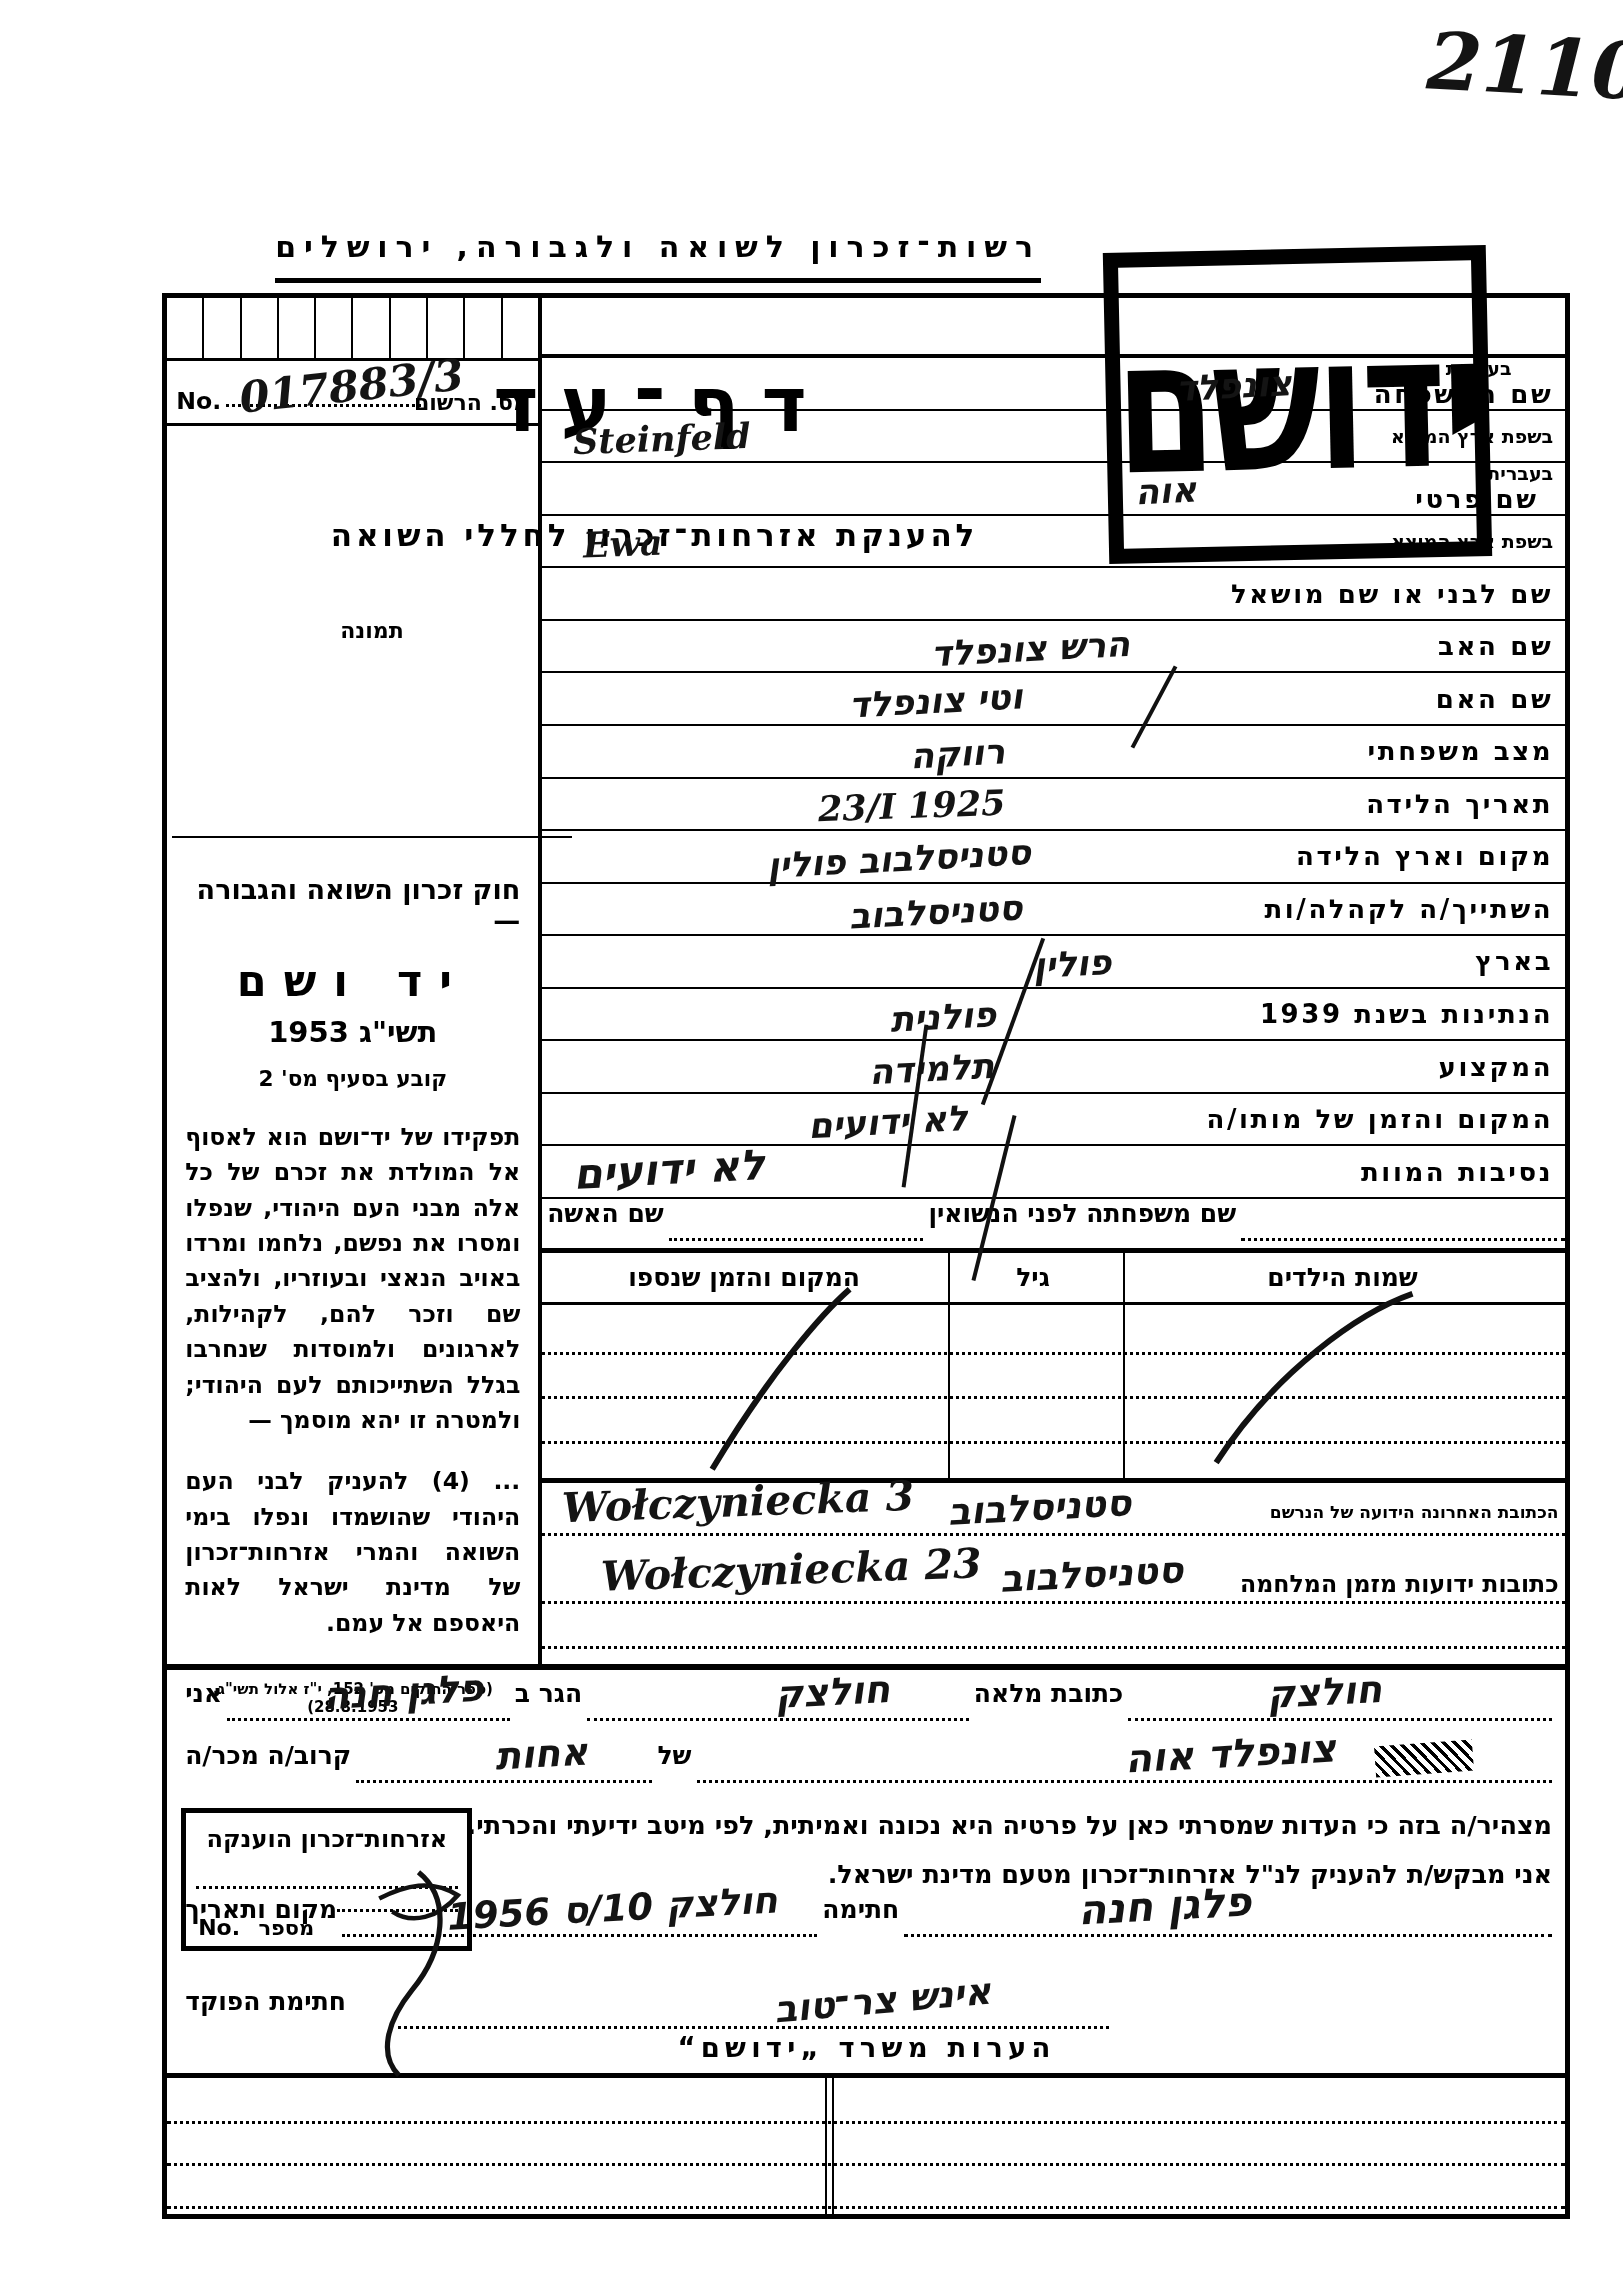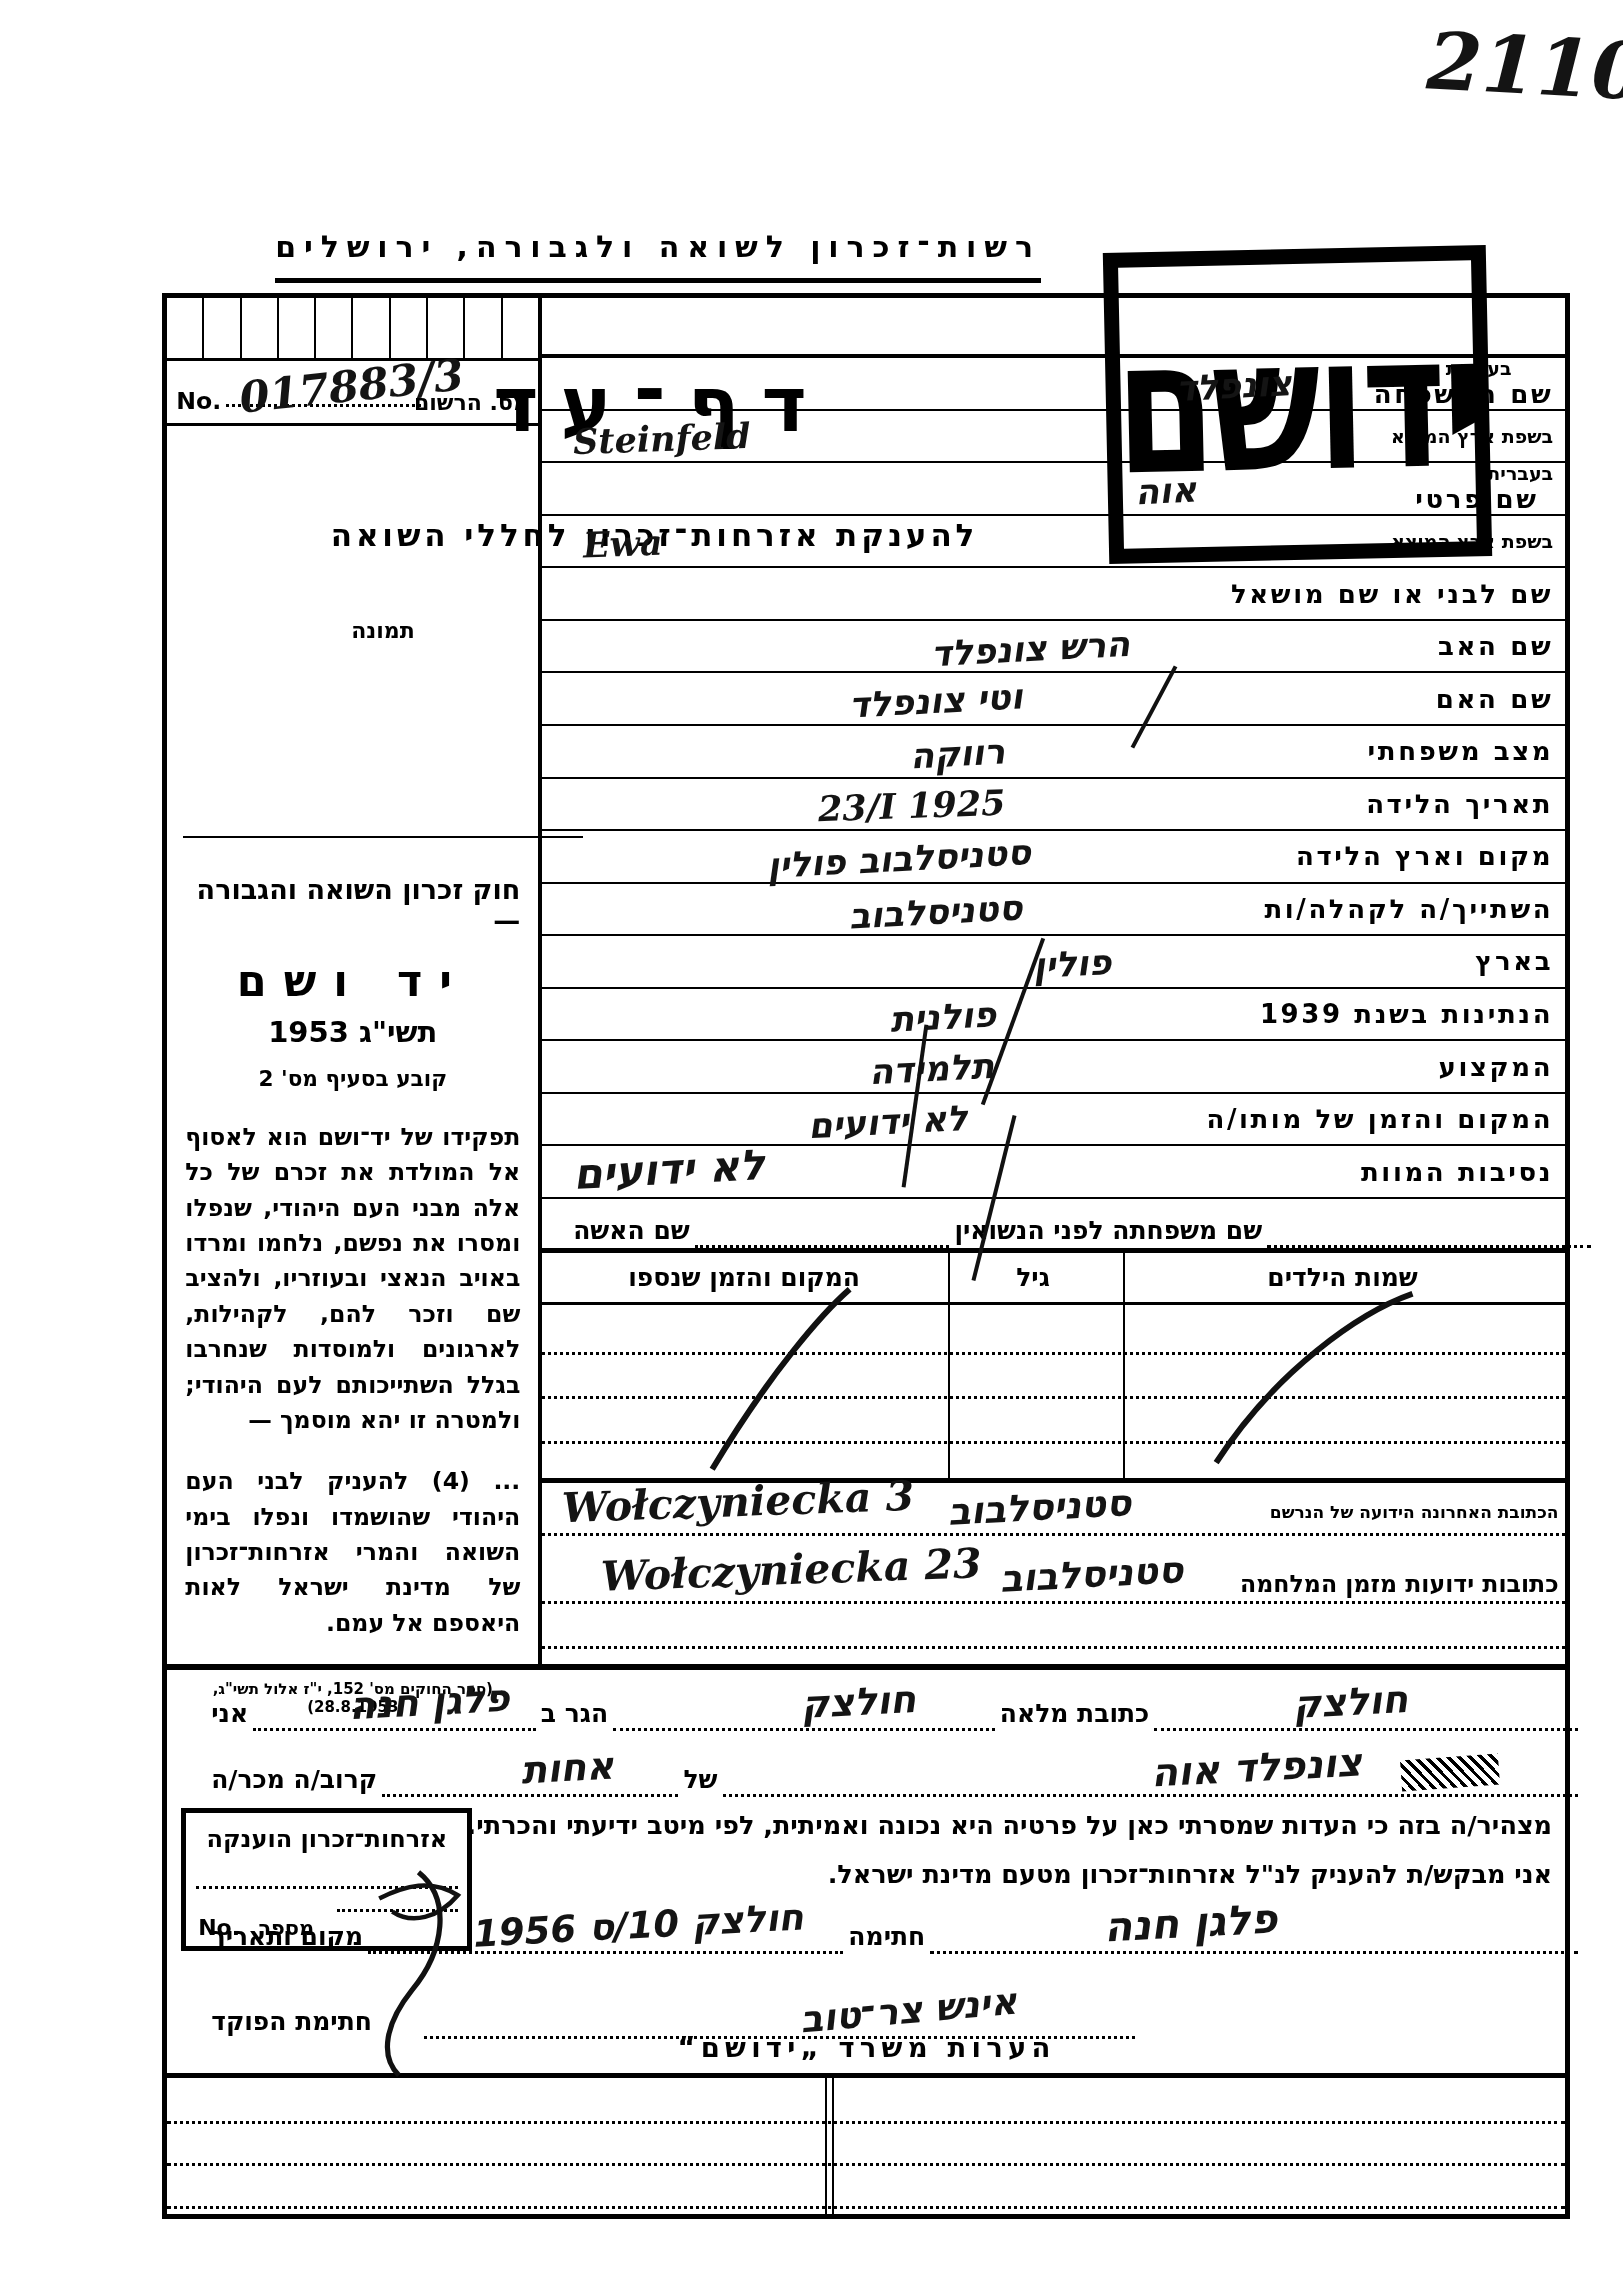--- a/index.html
+++ b/index.html
@@ -33,21 +33,21 @@
                    flex-direction:column;justify-content:center;align-items:flex-end;
                    text-align:right;direction:rtl;}
   .frow .lab-main{font-size:26px;font-weight:bold;letter-spacing:2.6px;}
   .frow .lab-small{font-size:19px;font-weight:bold;margin-left:72px;}
   .frow .val{position:absolute;bottom:2.6px;font-size:35px;}
   
   .thead{display:flex;flex-direction:row-reverse;border-bottom:3.9px solid #000;}
   .thead div{font-size:25px;font-weight:bold;text-align:center;display:flex;
              align-items:center;justify-content:center;}
   
-  .decl-line{display:flex;flex-direction:row-reverse;align-items:flex-end;direction:rtl;padding-left:26px;}
+  .decl-line{display:flex;flex-direction:row-reverse;align-items:flex-start;direction:rtl;}
   .decl-line .t{font-size:25px;font-weight:bold;white-space:nowrap;padding:0 5.2px 2.6px 5.2px;}
   .decl-line .seg{position:relative;border-bottom:3.3px dotted #000;height:39px;}
   .decl-line .seg .hw-he,.decl-line .seg .hw-la{position:absolute;bottom:3.9px;}
   .statement{font-size:25.5px;font-weight:bold;text-align:right;direction:rtl;}
   .scan-num{font-family:"DejaVu Serif",serif;font-style:italic;}
   .pen{position:absolute;background:#111;}
 </style>
 </head>
 <body>
 
@@ -81,21 +81,21 @@
 
     <div class="abs vline" style="left:371px;top:0;width:3.9px;height:1366px;"></div>
 
     <div class="abs" style="left:0;top:60px;width:371px;height:65px;border-bottom:3.3px solid #000;">
       <span class="abs" style="left:9.2px;bottom:7.9px;font-size:23.6px;font-weight:bold;">No.</span>
       <span class="abs dots" style="left:59px;right:111px;bottom:15.7px;height:2.6px;"></span>
       <span class="abs lbl rtl" style="right:9.2px;bottom:7.9px;font-size:22px;">מס. הרשום</span>
       <span class="abs hw-la" style="left:72px;bottom:11.8px;font-size:43px;transform:rotate(-6deg);">017883/3</span>
     </div>
 
-    <div class="abs" style="left:16px;top:126px;width:400px;height:412px;border-bottom:2.6px solid #000;display:flex;align-items:center;justify-content:center;">
+    <div class="abs" style="left:5px;top:126px;width:400px;height:412px;border-bottom:2.6px solid #000;display:flex;align-items:center;justify-content:center;">
       <span style="font-size:22px;font-weight:bold;">תמונה</span>
     </div>
 
     <div class="abs rtl" style="left:18.3px;top:576px;width:335px;">
       <div style="font-size:27px;font-weight:bold;text-align:right;">חוק זכרון השואה והגבורה —</div>
       <div style="font-size:43px;font-weight:bold;text-align:center;letter-spacing:17px;margin-top:19.6px;">יד ושם</div>
       <div style="font-size:29px;font-weight:bold;text-align:center;margin-top:9.2px;">תשי"ג 1953</div>
       <div style="font-size:21.6px;font-weight:bold;text-align:center;margin-top:17px;">קובע בסעיף מס' 2</div>
       <div style="font-size:23.6px;font-weight:bold;text-align:justify;line-height:1.5;margin-top:29px;">תפקידו של יד־ושם הוא לאסוף אל המולדת את זכרם של כל אלה מבני העם היהודי, שנפלו ומסרו את נפשם, נלחמו ומרדו באויב הנאצי ובעוזריו, ולהציב שם וזכר להם, לקהילות, לארגונים ולמוסדות שנחרבו בגלל השתייכותם לעם היהודי; ולמטרה זו יהא מוסמך —</div>
       <div style="font-size:23.6px;font-weight:bold;text-align:justify;line-height:1.5;margin-top:26px;">... (4) להעניק לבני העם היהודי שהושמדו ונפלו בימי השואה והמרי אזרחות־זכרון של מדינת ישראל לאות היאספם אל עמם.</div>

